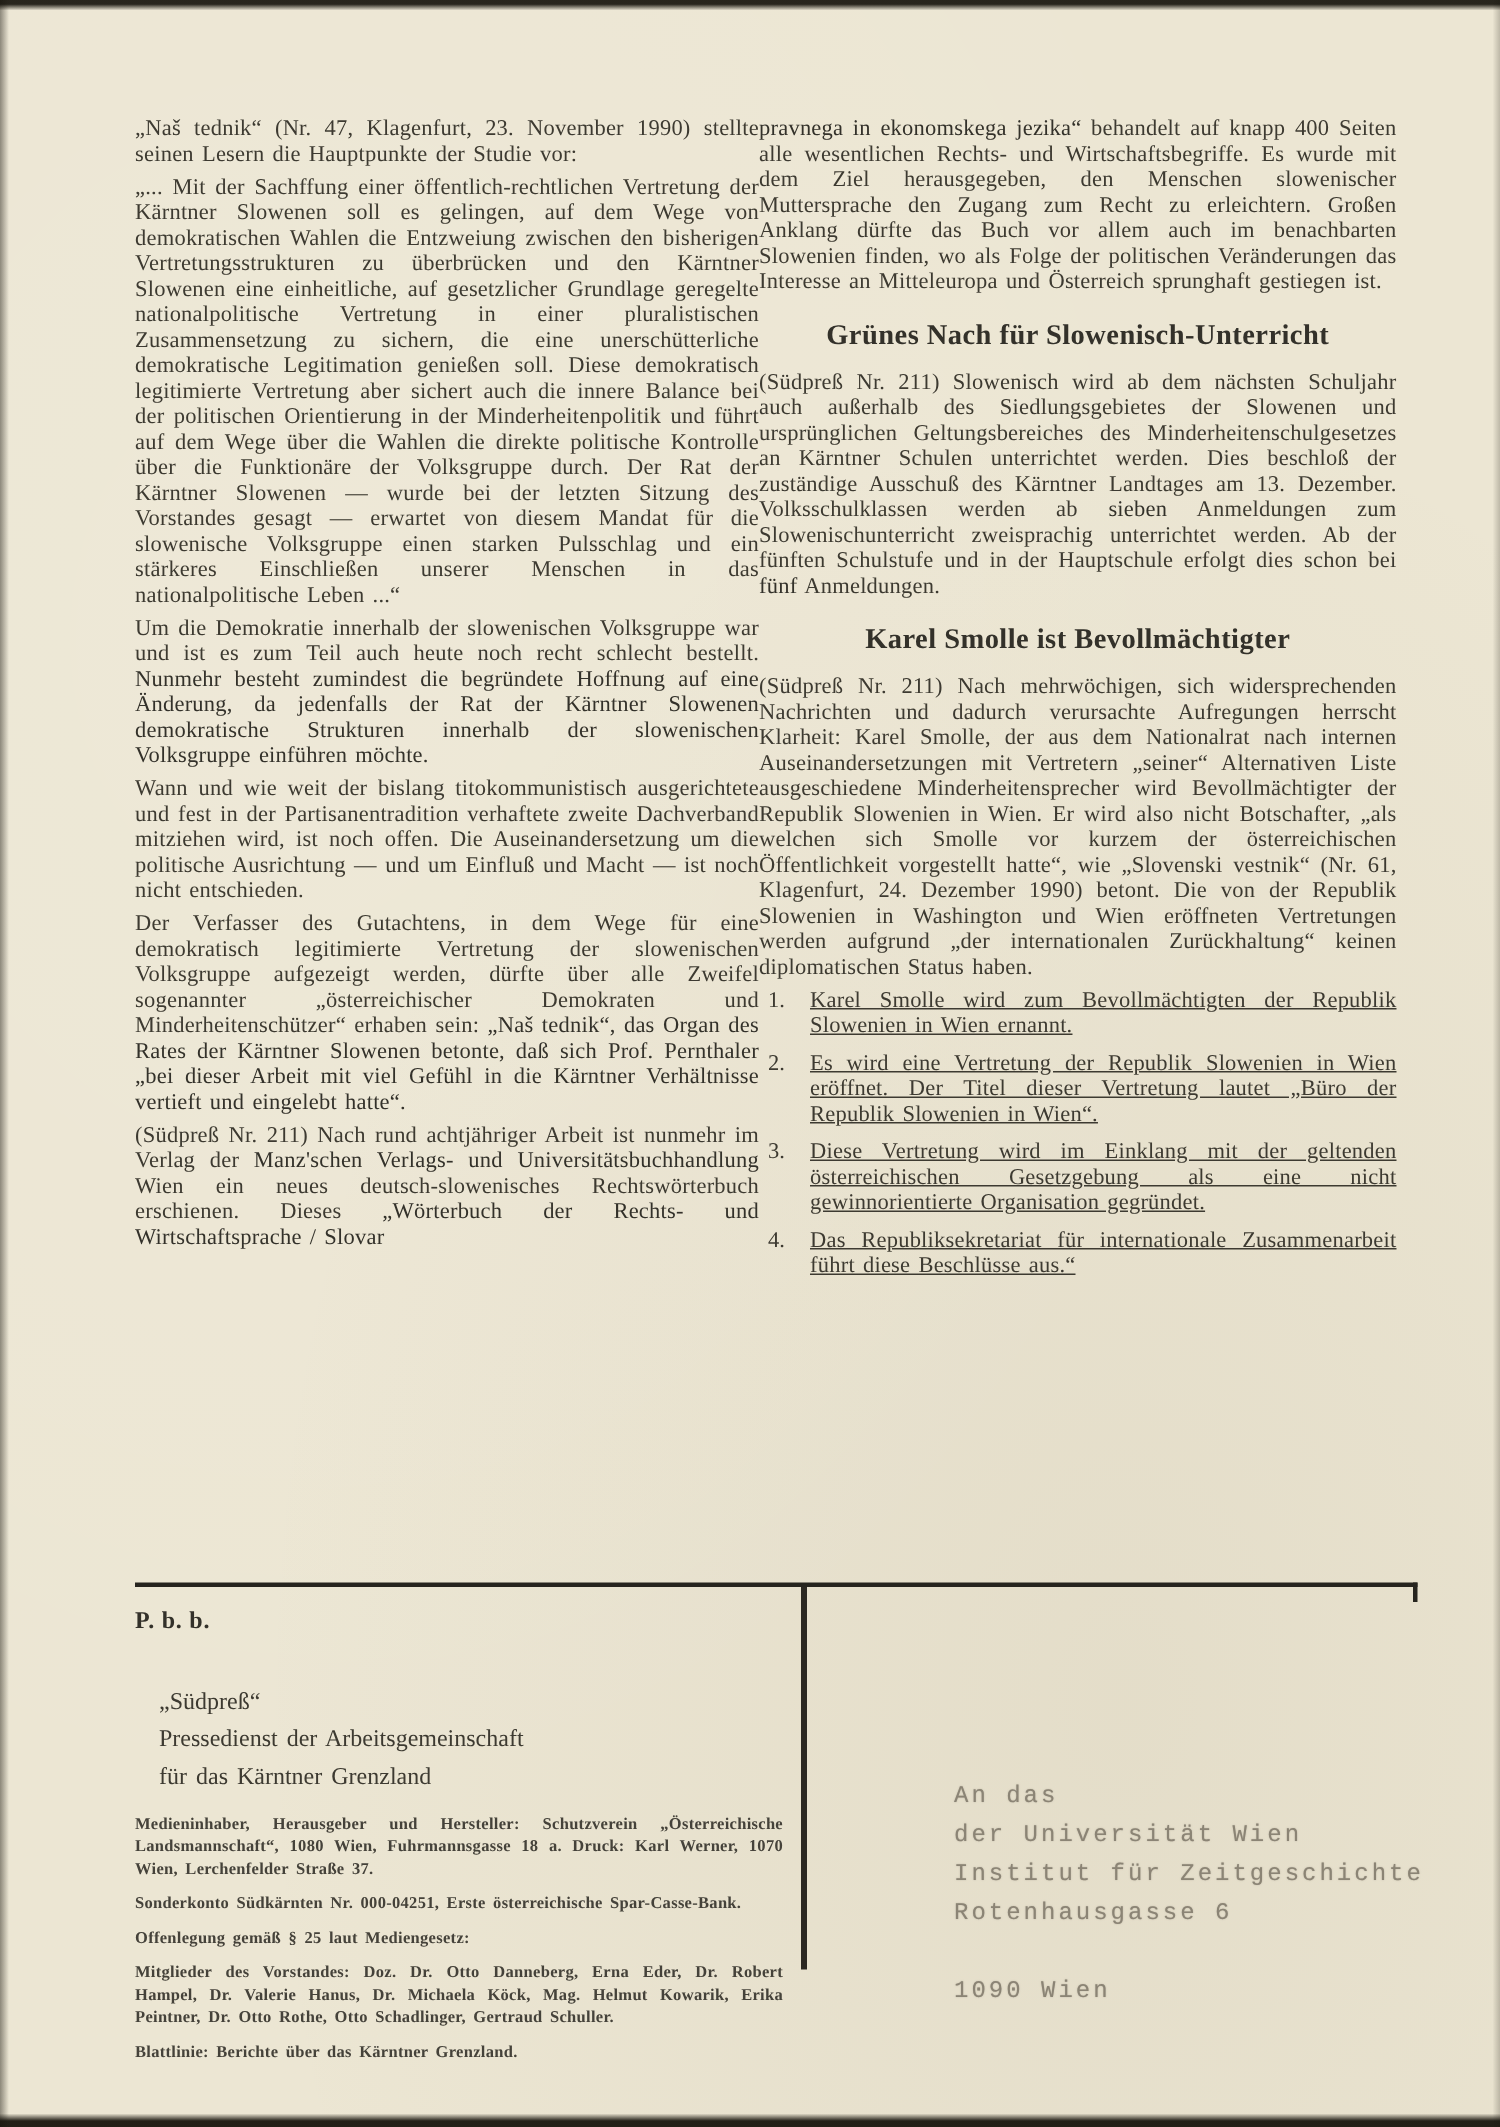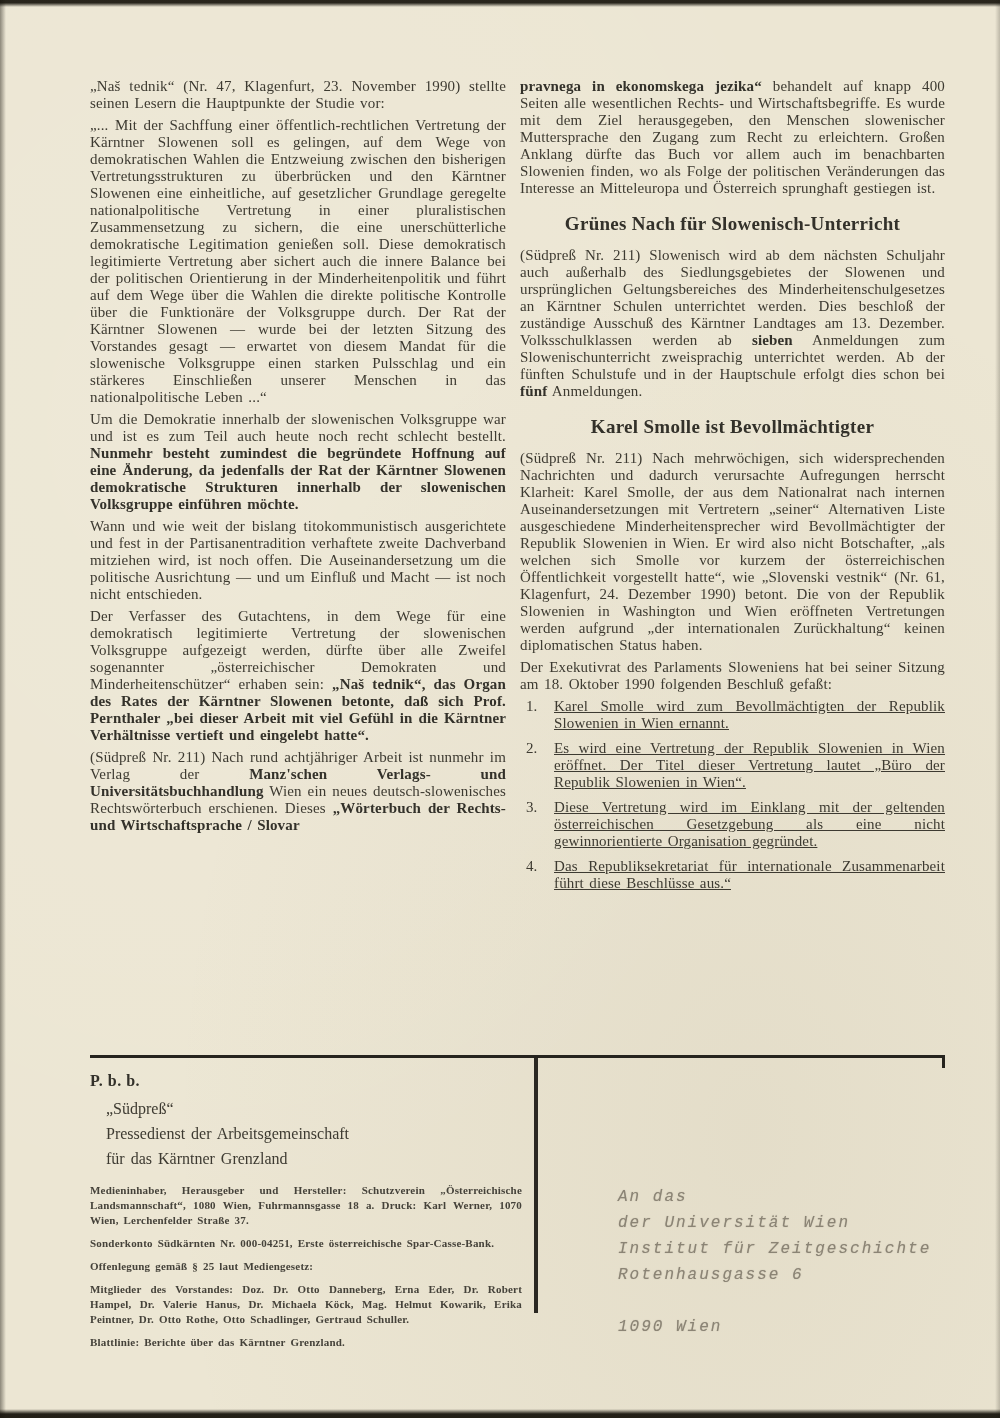--- a/index.html
+++ b/index.html
@@ -15,54 +15,54 @@
     font-family:"Liberation Serif","DejaVu Serif",serif;
     color:#3d3a31;
   }
   .edge { position:absolute; z-index:5; pointer-events:none; }
   .edge-top    { top:0; left:0; right:0; height:7px;  background:linear-gradient(to bottom, rgba(24,21,13,0.92) 40%, rgba(24,21,13,0)); }
   .edge-bottom { bottom:0; left:0; right:0; height:9px; background:linear-gradient(to top, rgba(24,21,13,0.95) 45%, rgba(24,21,13,0)); }
   .edge-left   { top:0; bottom:0; left:0; width:6px;  background:linear-gradient(to right, rgba(24,21,13,0.45), rgba(24,21,13,0)); }
   .edge-right  { top:0; bottom:0; right:0; width:5px; background:linear-gradient(to left, rgba(24,21,13,0.22), rgba(24,21,13,0)); }
 
   .content { position:absolute; left:90px; top:78px; width:855px; height:977px; overflow:hidden; }
-  .columns { display:flex; gap:14px; }
+  .columns { display:flex; }
   .col-left  { width:416px; }
   .col-right { width:425px; }
 
   .para {
     margin:0 0 5px 0;
     font-size:15px; line-height:17px;
     text-align:justify;
     word-spacing:1.5px; letter-spacing:0.15px;
   }
-  .bold { font-weight:bold; color:#33312a; }
+  .bold { font-weight:normal; color:#33312a; }
   .article-heading {
     font-size:19px; line-height:24px; font-weight:bold;
     text-align:center; color:#33312a;
     margin:15px 18px 11px 18px; letter-spacing:0.3px;
   }
   .list-item { display:flex; margin:0 0 8px 0; font-size:15px; line-height:17px; padding-left:6px; }
   .list-item .num { flex:none; width:28px; }
   .list-item .li-text { flex:1; text-align:justify; word-spacing:1.5px; letter-spacing:0.15px;text-decoration:underline; }
 
   .footer { position:absolute; left:90px; top:1055px; width:855px; height:360px; border-top:3px solid #26241e; }
   .rule-tick { position:absolute; right:0; top:-3px; width:3px; height:13px; background:#26241e; }
   .footer-divider { position:absolute; left:444px; top:0; width:4px; height:255px; background:#2b2822; }
 
   .footer-left { position:absolute; left:0; top:14px; width:432px; }
-  .pbb { font-weight:bold; font-size:16px; letter-spacing:0.5px; margin-bottom:6px; color:#33312a; }
+  .pbb { font-weight:bold; font-size:16px; letter-spacing:0.5px; margin-bottom:32px; color:#33312a; }
   .publisher-line { font-size:16px; line-height:25px; word-spacing:2px;margin-left:16px; }
   .imprint-block { margin-top:12px; }
   .imprint-para {
     margin:0 0 8px 0;
     font-size:11px; line-height:15px; font-weight:bold;
     color:#45423a; text-align:justify; word-spacing:2px; letter-spacing:0.2px;
   }
-  .footer-right { position:absolute; left:528px; top:126px; width:330px;font-style:italic; }
+  .footer-right { position:absolute; left:546px; top:126px; width:330px; }
   .address-line {
     font-family:"Liberation Mono","DejaVu Sans Mono",monospace;
     font-size:16px; line-height:26px; letter-spacing:2px;
     color:#8b8475; text-shadow:0 0 1px rgba(139,132,117,0.55);
     white-space:nowrap;
   }
   .address-spacer { height:26px; }
 </style>
 </head>
 <body>
@@ -82,21 +82,20 @@
           <p class="para"><span>Wann und wie weit der bislang titokommunistisch ausgerichtete und fest in der Partisanentradition verhaftete zweite Dachverband mitziehen wird, ist noch offen. Die Auseinandersetzung um die politische Ausrichtung — und um Einfluß und Macht — ist noch nicht entschieden.</span></p>
           <p class="para"><span>Der Verfasser des Gutachtens, in dem Wege für eine demokratisch legitimierte Vertretung der slowenischen Volksgruppe aufgezeigt werden, dürfte über alle Zweifel sogenannter „österreichischer Demokraten und Minderheitenschützer“ erhaben sein: </span><span class="bold">„Naš tednik“, das Organ des Rates der Kärntner Slowenen betonte, daß sich Prof. Pernthaler „bei dieser Arbeit mit viel Gefühl in die Kärntner Verhältnisse vertieft und eingelebt hatte“.</span></p>
           <p class="para"><span>(Südpreß Nr. 211) Nach rund achtjähriger Arbeit ist nunmehr im Verlag der </span><span class="bold">Manz'schen Verlags- und Universitätsbuchhandlung</span><span> Wien ein neues deutsch-slowenisches Rechtswörterbuch erschienen. Dieses </span><span class="bold">„Wörterbuch der Rechts- und Wirtschaftsprache / Slovar</span></p>
         </div>
       <div class="col-right">
           <p class="para"><span class="bold">pravnega in ekonomskega jezika“</span><span> behandelt auf knapp 400 Seiten alle wesentlichen Rechts- und Wirtschaftsbegriffe. Es wurde mit dem Ziel herausgegeben, den Menschen slowenischer Muttersprache den Zugang zum Recht zu erleichtern. Großen Anklang dürfte das Buch vor allem auch im benachbarten Slowenien finden, wo als Folge der politischen Veränderungen das Interesse an Mitteleuropa und Österreich sprunghaft gestiegen ist.</span></p>
           <div class="article-heading">Grünes Nach für Slowenisch-Unterricht</div>
           <p class="para"><span>(Südpreß Nr. 211) Slowenisch wird ab dem nächsten Schuljahr auch außerhalb des Siedlungsgebietes der Slowenen und ursprünglichen Geltungsbereiches des Minderheitenschulgesetzes an Kärntner Schulen unterrichtet werden. Dies beschloß der zuständige Ausschuß des Kärntner Landtages am 13. Dezember. Volksschulklassen werden ab </span><span class="bold">sieben</span><span> Anmeldungen zum Slowenischunterricht zweisprachig unterrichtet werden. Ab der fünften Schulstufe und in der Hauptschule erfolgt dies schon bei </span><span class="bold">fünf</span><span> Anmeldungen.</span></p>
           <div class="article-heading">Karel Smolle ist Bevollmächtigter</div>
           <p class="para"><span>(Südpreß Nr. 211) Nach mehrwöchigen, sich widersprechenden Nachrichten und dadurch verursachte Aufregungen herrscht Klarheit: Karel Smolle, der aus dem Nationalrat nach internen Auseinandersetzungen mit Vertretern „seiner“ Alternativen Liste ausgeschiedene Minderheitensprecher wird Bevollmächtigter der Republik Slowenien in Wien. Er wird also nicht Botschafter, „als welchen sich Smolle vor kurzem der österreichischen Öffentlichkeit vorgestellt hatte“, wie „Slovenski vestnik“ (Nr. 61, Klagenfurt, 24. Dezember 1990) betont. Die von der Republik Slowenien in Washington und Wien eröffneten Vertretungen werden aufgrund „der internationalen Zurückhaltung“ keinen diplomatischen Status haben.</span></p>
-          <p class="para"><span>Der Exekutivrat des Parlaments Sloweniens hat bei seiner Sitzung am 18. Oktober 1990 folgenden Beschluß gefaßt:</span></p>
           <div class="list-item">
             <span class="num">1.</span>
             <span class="li-text"><span>Karel Smolle wird zum Bevollmächtigten der Republik Slowenien in Wien ernannt.</span></span>
           </div>
           <div class="list-item">
             <span class="num">2.</span>
             <span class="li-text"><span>Es wird eine Vertretung der Republik Slowenien in Wien eröffnet. Der Titel dieser Vertretung lautet „Büro der Republik Slowenien in Wien“.</span></span>
           </div>
           <div class="list-item">
             <span class="num">3.</span>

